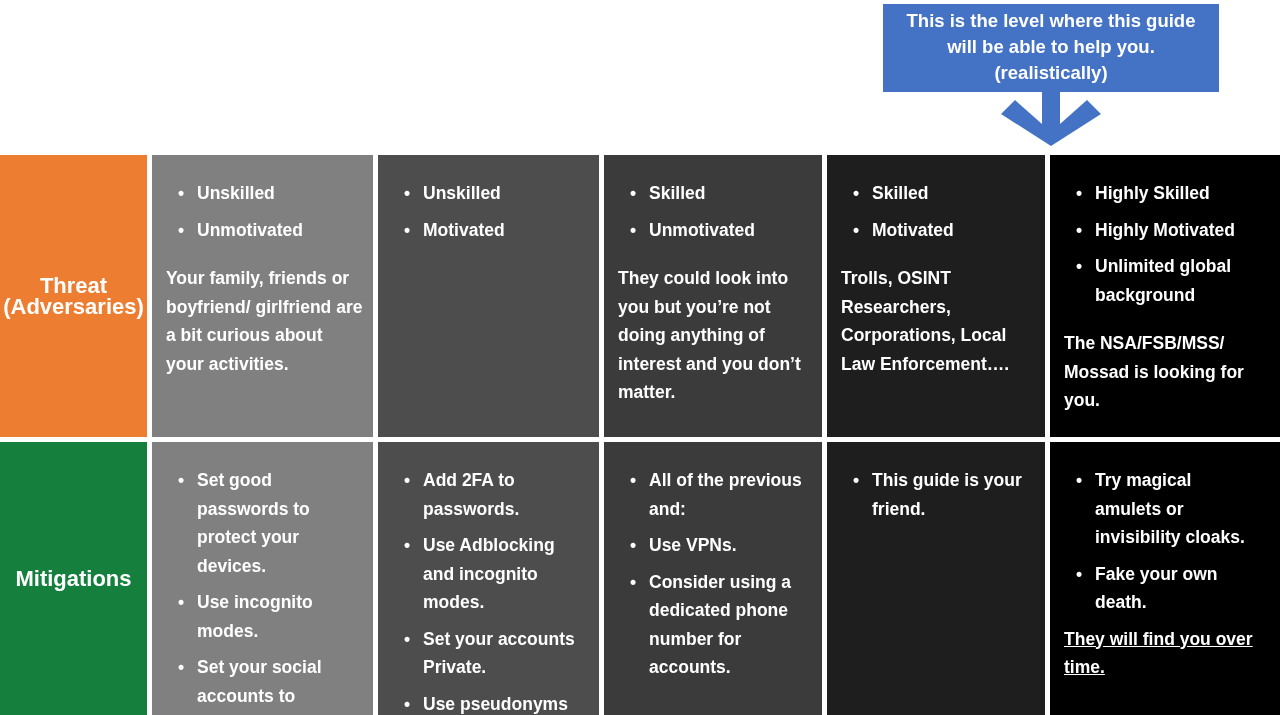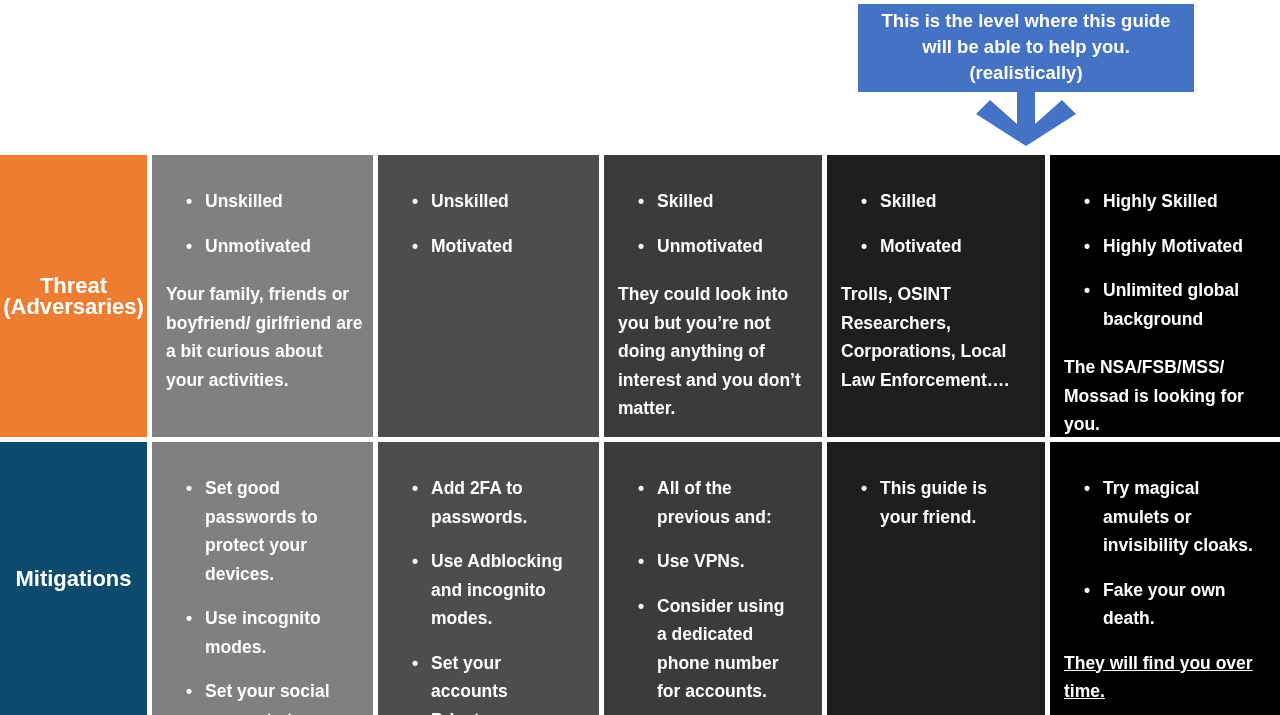--- a/index.html
+++ b/index.html
@@ -11,21 +11,21 @@
     width: 1280px;
     height: 715px;
     position: relative;
     overflow: hidden;
     font-family: "Liberation Sans", sans-serif;
   }
 
   
   #callout-wrap {
     position: absolute;
-    left: 858px;
+    left: 883px;
     top: 4px;
     width: 336px;
     height: 142px;
   }
   #callout-box {
     width: 336px;
     height: 88px;
     background: #4472c4;
     box-sizing: border-box;
     display: flex;
@@ -79,39 +79,39 @@
     text-align: center;
     padding: 0 6px;
   }
   .rowhead .rh-text {
     color: #ffffff;
     font-weight: bold;
     font-size: 22px;
     line-height: 21px;
   }
   #rowhead-threat { background: #ed7d31; }
-  #rowhead-mitigations { background: #0c4a6e; }
+  #rowhead-mitigations { background: #15803d; }
 
   
   .bodycell {
     padding: 16px 10px 8px 10px;
     color: #ffffff;
   }
   .bodycell ul {
     list-style: none;
     margin: 0;
     padding: 0;
   }
   .bodycell ul li {
     position: relative;
     padding-left: 27px;
     font-weight: bold;
     font-size: 17.5px;
     line-height: 28.5px;
-    margin: 16px;
+    margin: 8px;
   }
   .bodycell ul li::before {
     content: "\2022";
     position: absolute;
     left: 8px;
     top: 0;
     font-size: 17.5px;
     line-height: 28.5px;
   }
   .bodycell .para {

